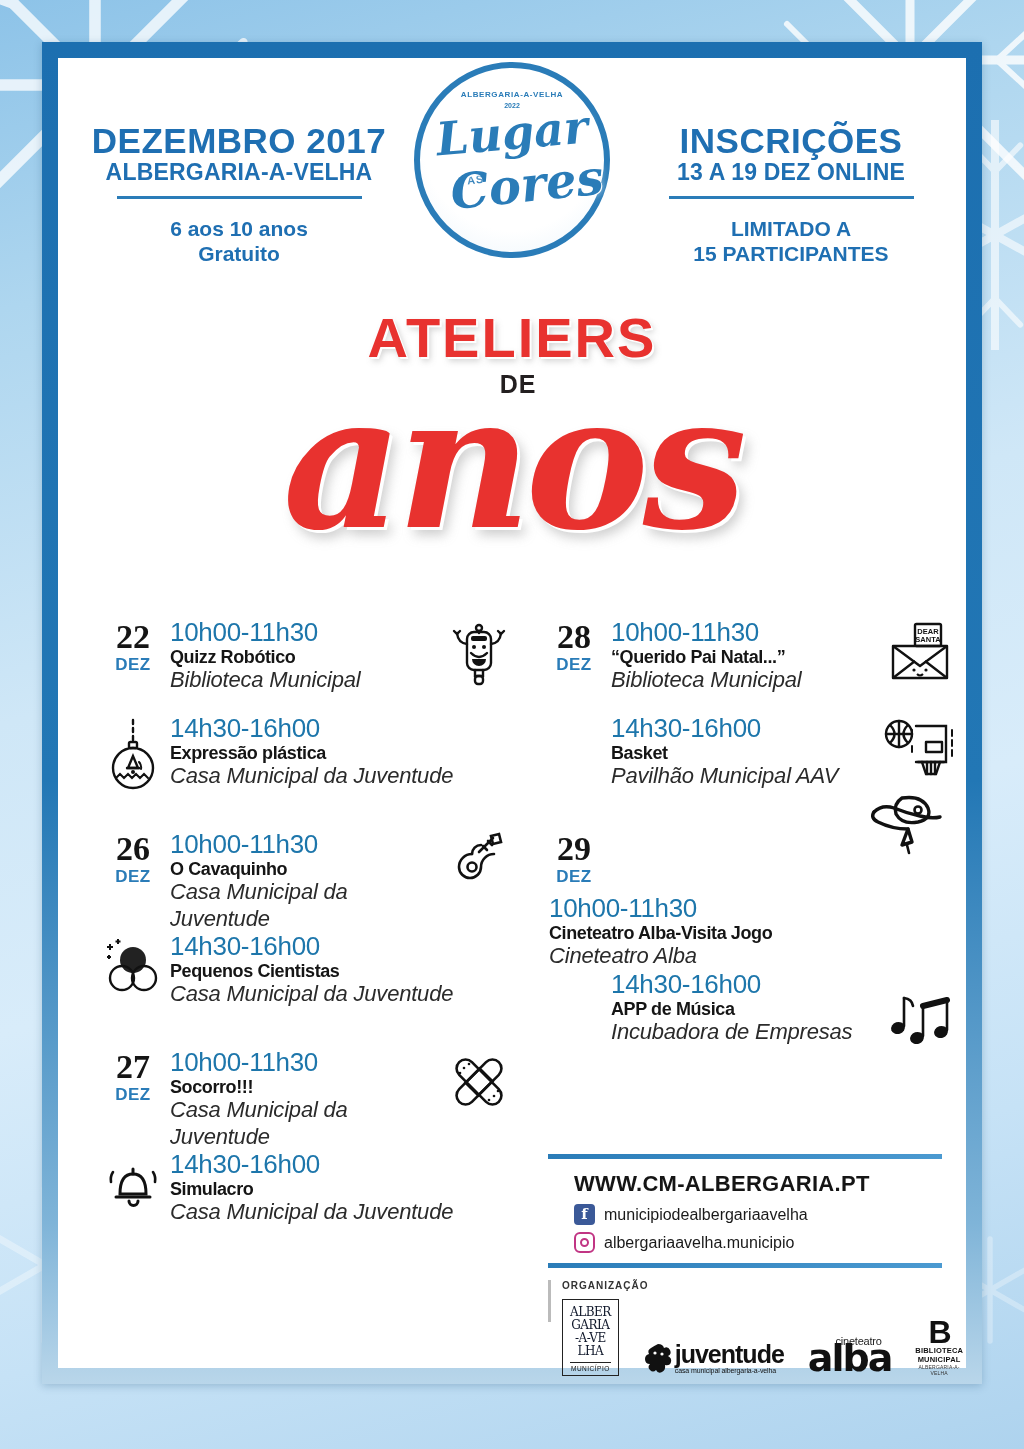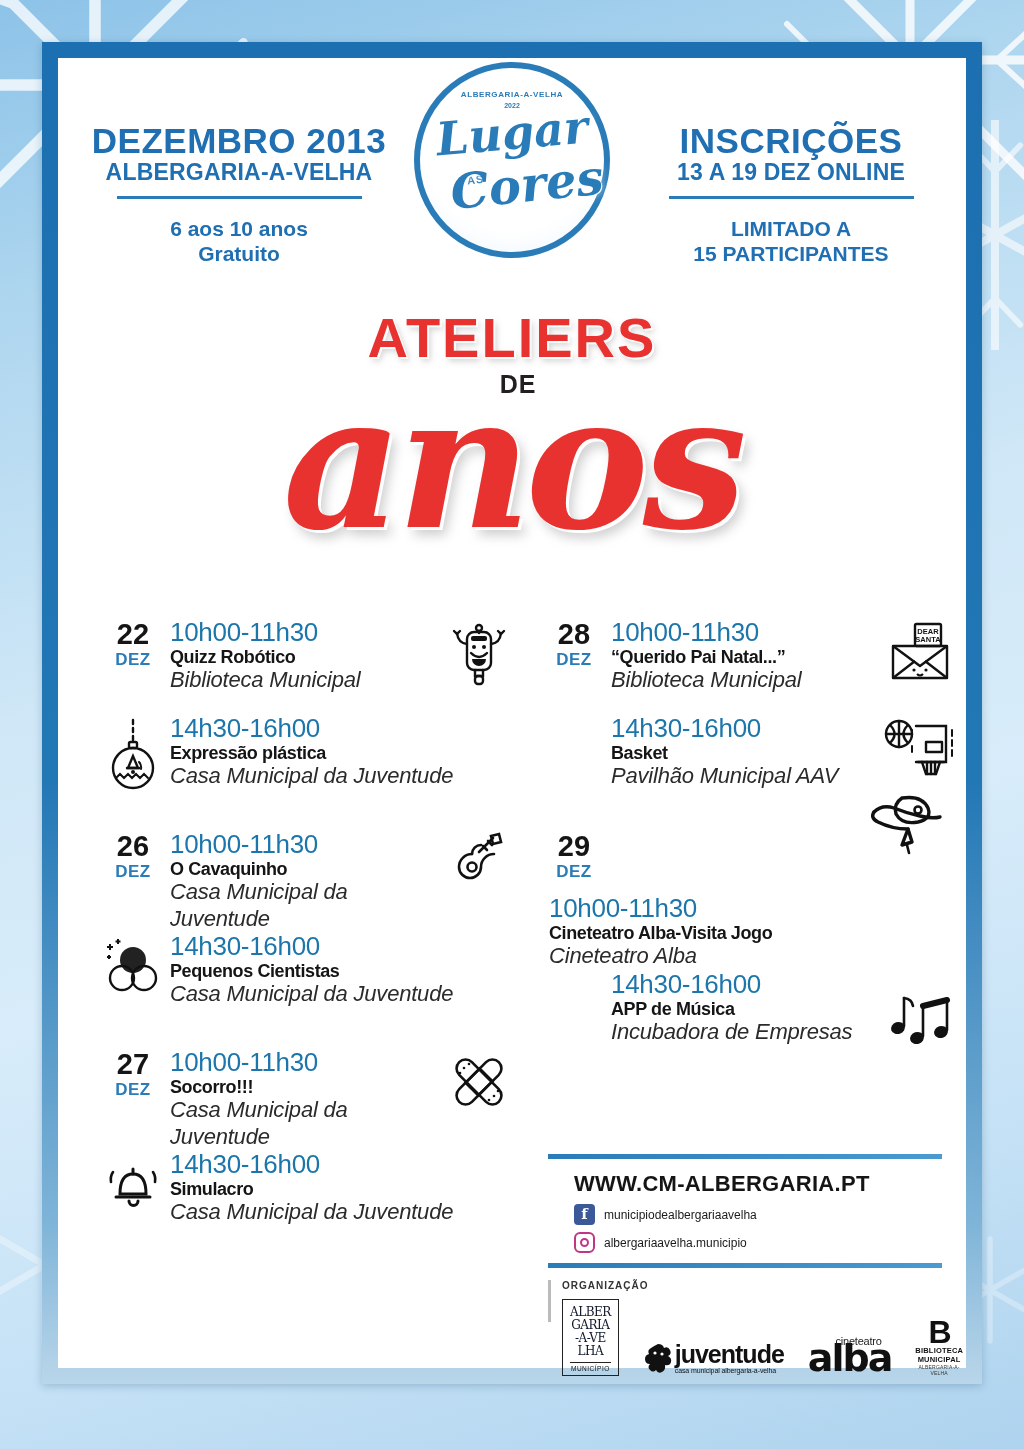--- a/index.html
+++ b/index.html
@@ -217,24 +217,25 @@
     align-items: flex-start;
     min-height: 96px;
   }
   .daybox {
     width: 62px;
     flex: 0 0 62px;
     text-align: center;
     padding-top: 2px;
   }
   .day-num {
-    font-size: 29px;
+    font-size: 34px;
     font-weight: bold;
     color: #151515;
     line-height: 1;
+    font-family: Liberation Serif, serif;
   }
   .day-mon {
     font-size: 17px;
     font-weight: bold;
     color: #2a7cb8;
     letter-spacing: .5px;
     line-height: 1.3;
   }
   .icon-slot {
     width: 62px;
@@ -293,21 +294,21 @@
     color: #151515;
     letter-spacing: .3px;
   }
   .c-row {
     display: flex;
     align-items: center;
     gap: 9px;
     margin-top: 7px;
   }
   .c-handle {
-    font-size: 12px;
+    font-size: 16px;
     color: #1a1a1a;
   }
   .fb-badge {
     width: 21px; height: 21px;
     border-radius: 4px;
     background: #3b5998;
     color: #fff;
     font-size: 15px;
     font-weight: bold;
     font-family: "DejaVu Serif", serif;
@@ -508,21 +509,21 @@
       </g>
     </svg>
   </div>
 
   <div class="frame">
     <div class="sheet">
 
       <div class="header">
 
         <div class="hdr-left">
-          <div class="hdr-big">DEZEMBRO 2013</div>
+          <div class="hdr-big">DEZEMBRO 2017</div>
           <div class="hdr-mid">ALBERGARIA-A-VELHA</div>
           <div class="hdr-rule"></div>
           <div class="hdr-sub">
             <div>6 aos 10 anos</div>
             <div>Gratuito</div>
           </div>
         </div>
 
         <div class="hdr-right">
           <div class="hdr-big">INSCRIÇÕES</div>

